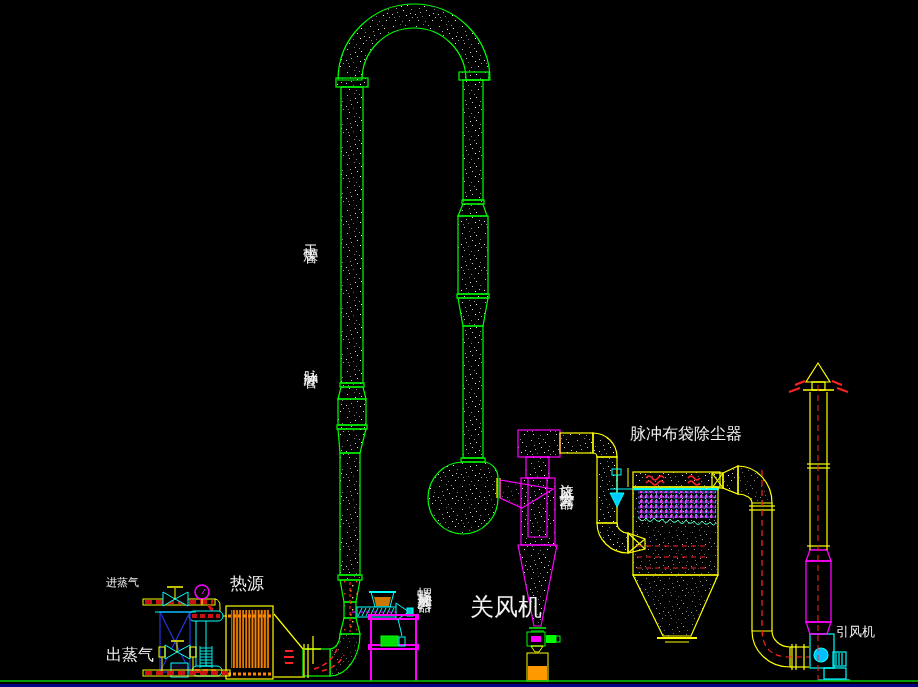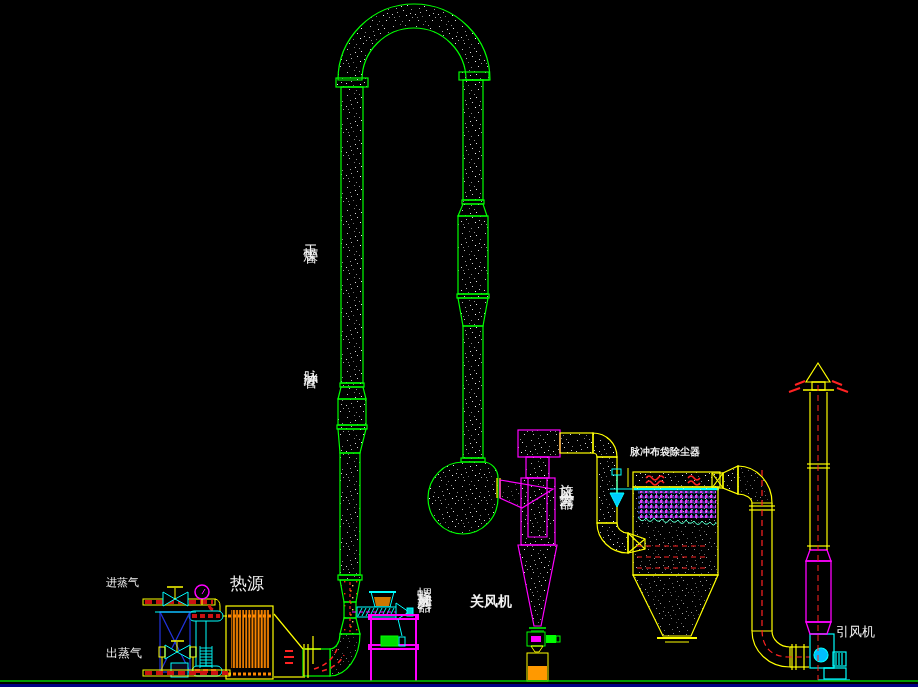--- a/index.html
+++ b/index.html
@@ -344,20 +344,20 @@
     <line x1="818" y1="385" x2="818" y2="680" stroke="#ff2222" stroke-dasharray="6,4" stroke-width="1"></line>
   </g>
 
   <line x1="0" y1="681" x2="918" y2="681" stroke="#00cc00" stroke-width="1.6"></line>
   <rect x="0" y="684" width="918" height="3" fill="#000085"></rect>
 </svg>
 
 <div class="lbl vert" style="left:303px;top:232px;">干燥管</div>
 <div class="lbl vert" style="left:303px;top:357px;">脉冲管</div>
 <div class="lbl vert" style="left:559px;top:472px;">旋风分离器</div>
-<div class="lbl" style="left:630px;top:447px;font-size:10px;font-weight:bold;">脉冲布袋除尘器</div>
-<div class="lbl" style="left:470px;top:594px;font-size:14px;font-weight:bold;">关风机</div>
+<div class="lbl" style="left:630px;top:426px;font-size:16px;">脉冲布袋除尘器</div>
+<div class="lbl" style="left:470px;top:594px;font-size:24px;">关风机</div>
 <div class="lbl vert" style="left:417px;top:575px;">螺旋加料器</div>
 <div class="lbl" style="left:836px;top:625px;font-size:13px;">引风机</div>
 <div class="lbl" style="left:106px;top:577px;font-size:11px;">进蒸气</div>
 <div class="lbl" style="left:230px;top:575px;font-size:17px;text-align:center;">热源</div>
-<div class="lbl" style="left:106px;top:647px;font-size:12px;">出蒸气</div>
+<div class="lbl" style="left:106px;top:647px;font-size:16px;">出蒸气</div>
 
 </div>
 </body></html>

